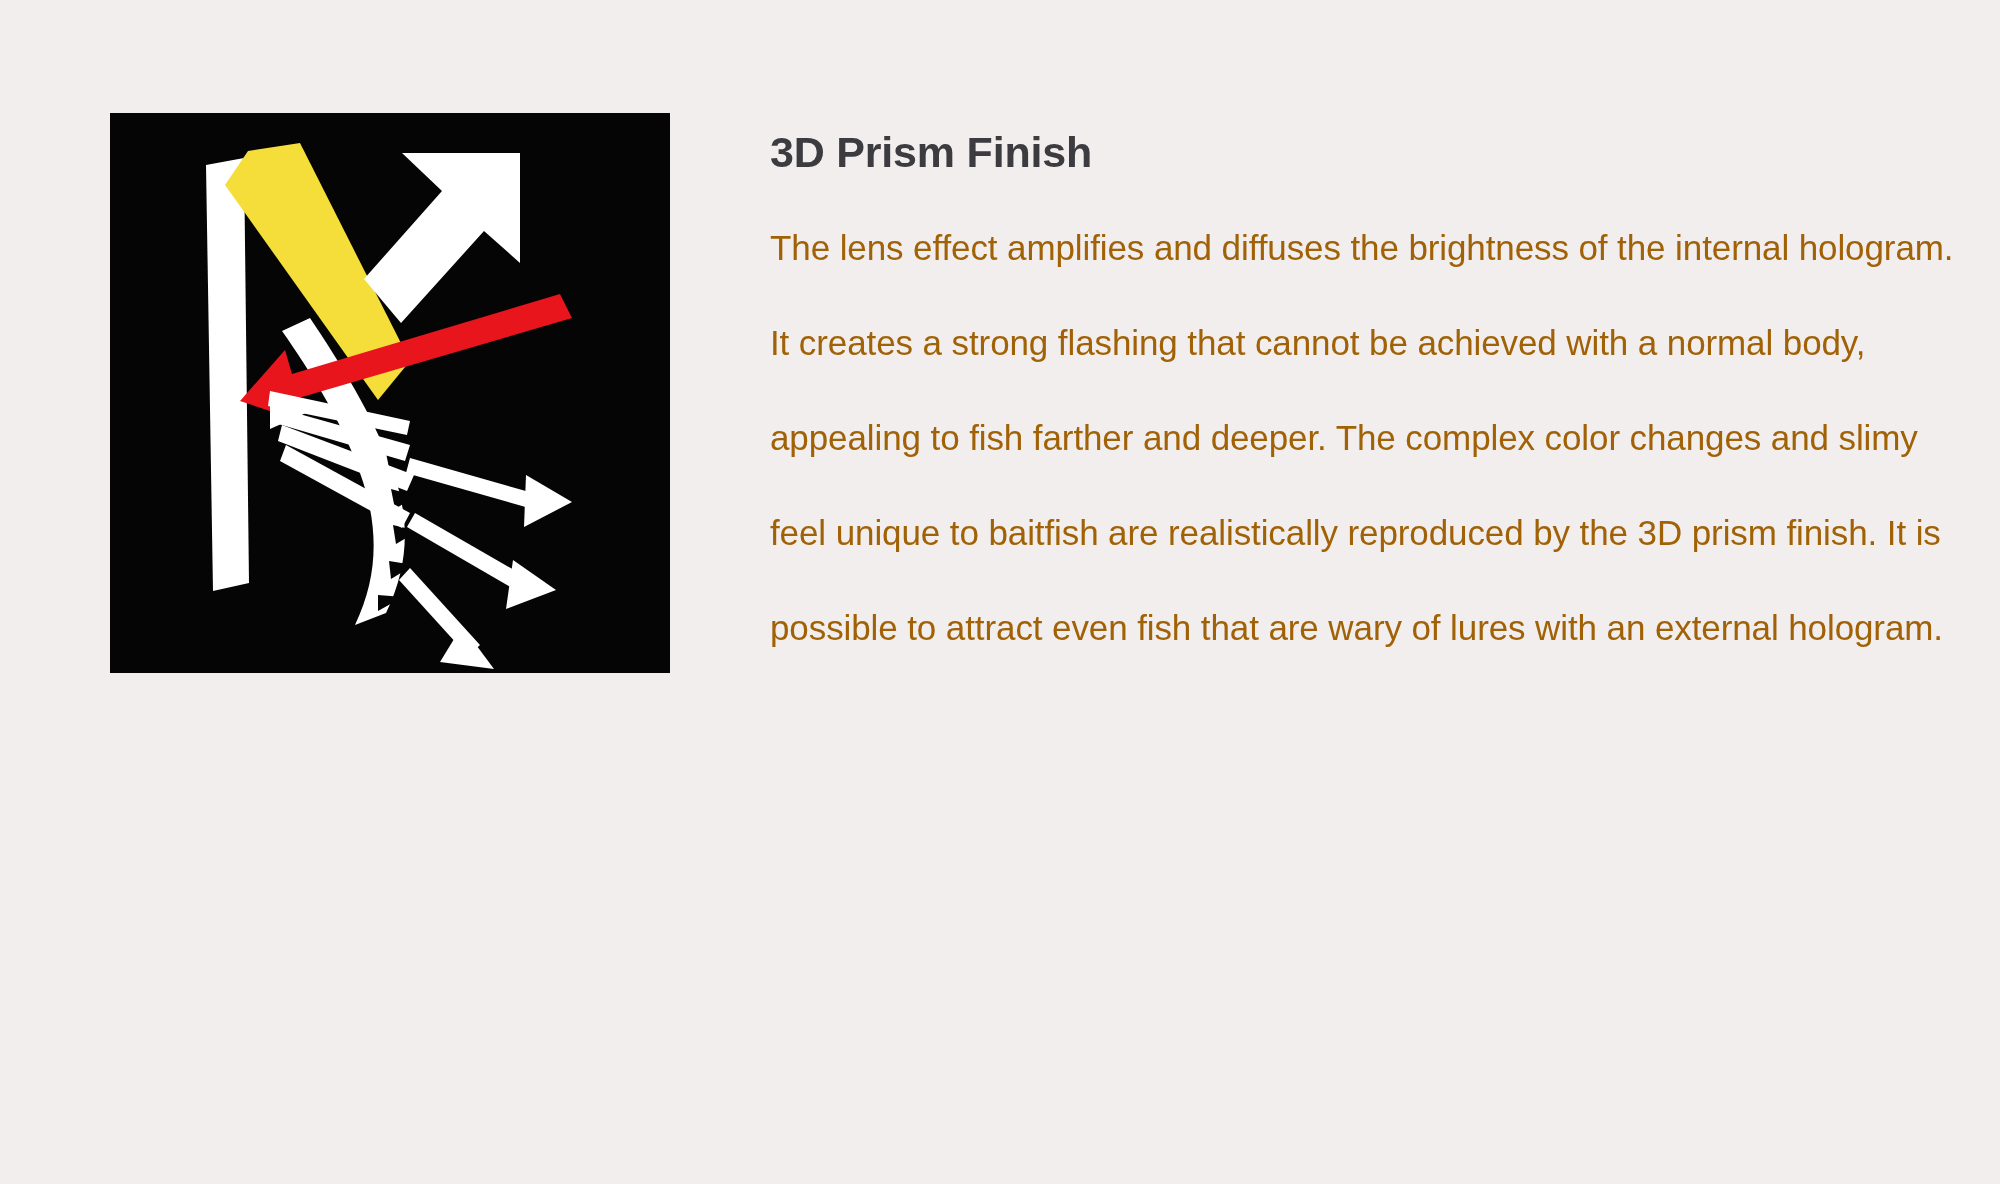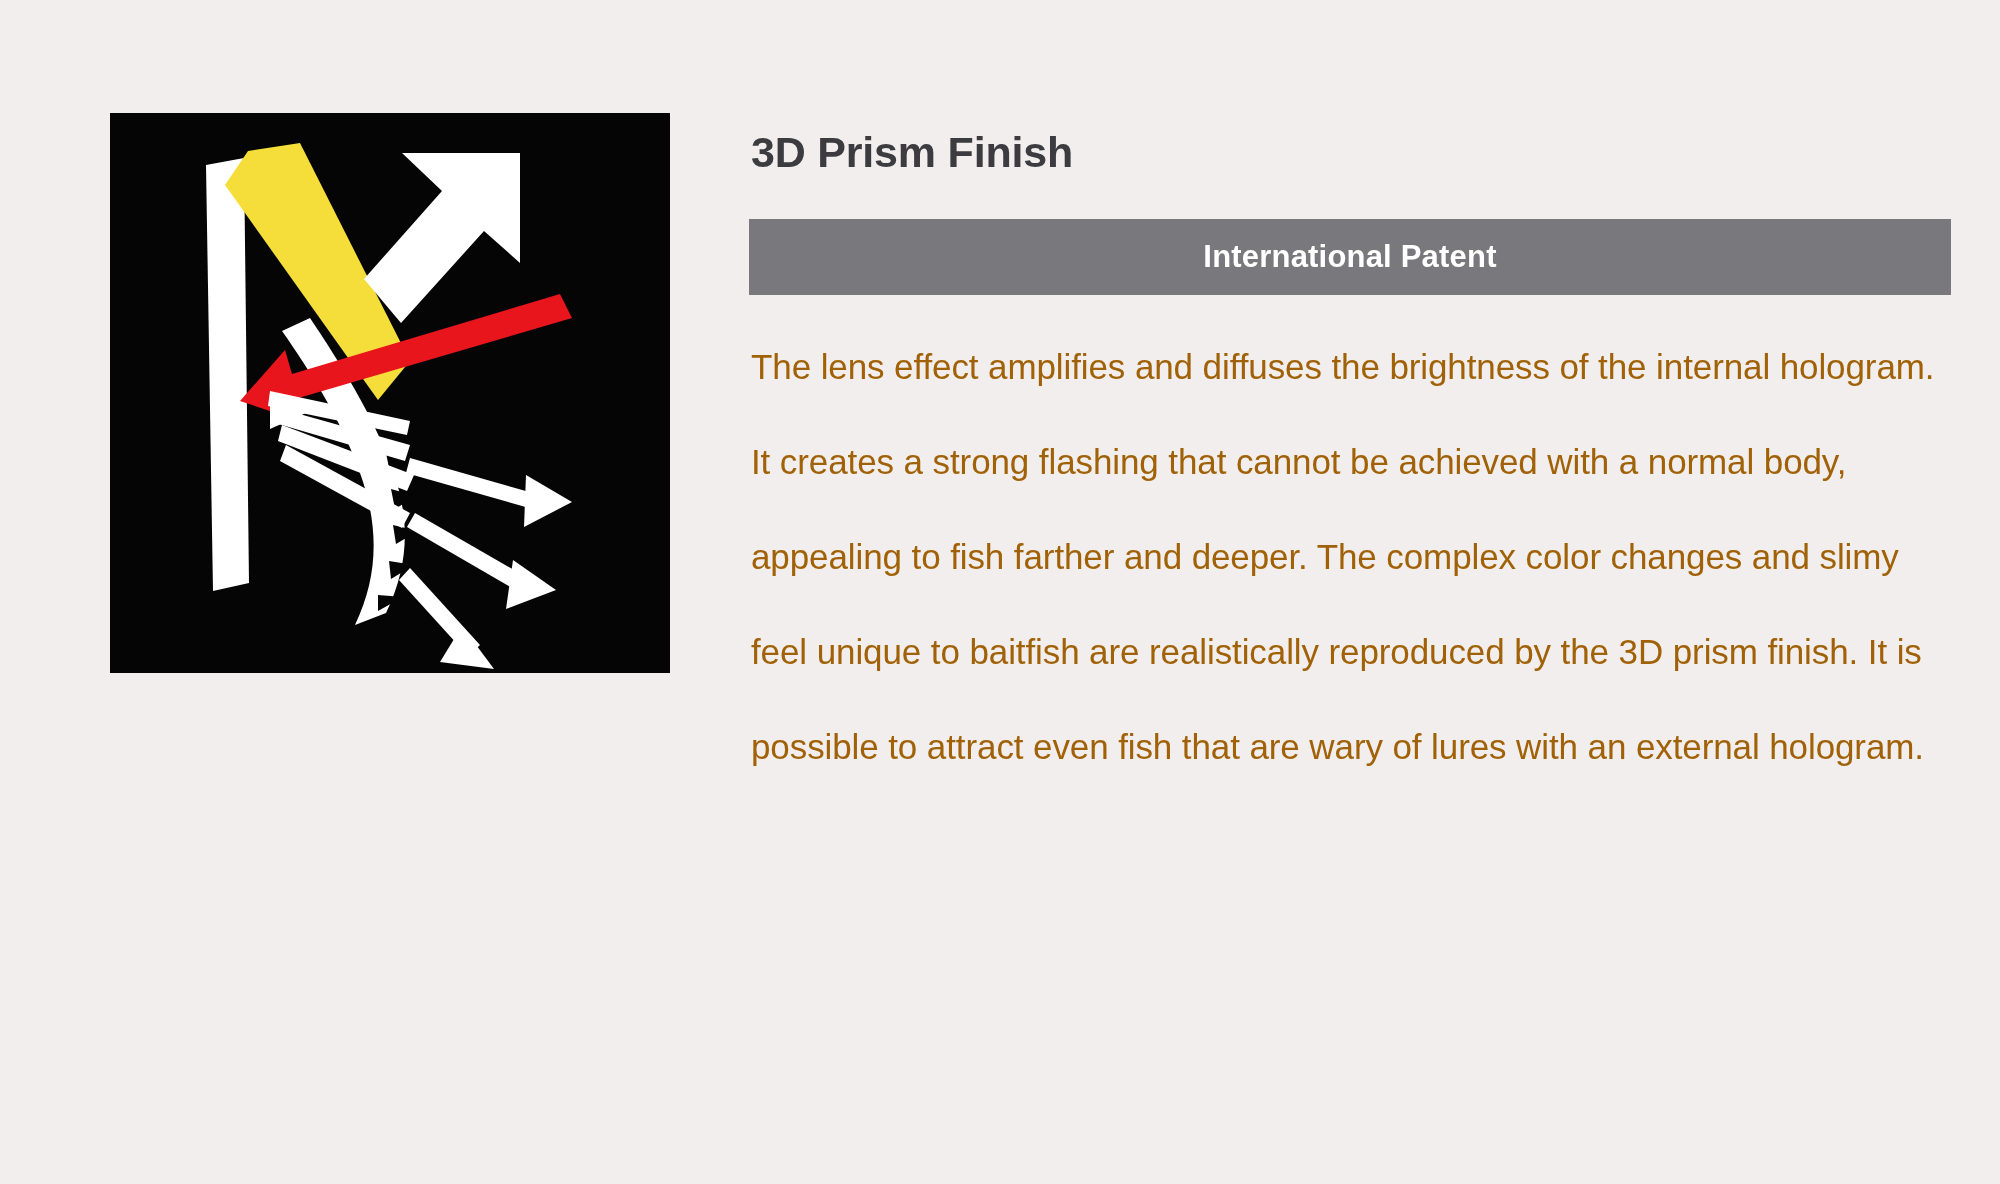--- a/index.html
+++ b/index.html
@@ -32,21 +32,21 @@
   }
   .figure svg {
     display: block;
     width: 560px;
     height: 560px;
   }
 
   
   .content {
     position: absolute;
-    left: 749px;
+    left: 768px;
     top: 113px;
     width: 1202px;
   }
 
   .title {
     font-size: 43px;
     font-weight: bold;
     color: #3b3b40;
     letter-spacing: -0.2px;
     line-height: 1.1;
@@ -134,23 +134,20 @@
         <polygon points="300,455 370,532 358,543 289,467"></polygon>
         <polygon points="352,513 384,556 330,549"></polygon>
       </g>
     </svg>
   </div>
 
   <div class="content">
 
     <h1 class="title">3D Prism Finish</h1>
 
-    <div class="patent-banner">
-      <span class="patent-banner-label">International Patent</span>
-    </div>
 
     <div class="body-text">
       <p>The lens effect amplifies and diffuses the brightness of the internal hologram. It creates a strong flashing that cannot be achieved with a normal body, appealing to fish farther and deeper. The complex color changes and slimy feel unique to baitfish are realistically reproduced by the 3D prism finish. It is possible to attract even fish that are wary of lures with an external hologram.</p>
     </div>
 
   </div>
 
 </div>
 
 </body></html>

